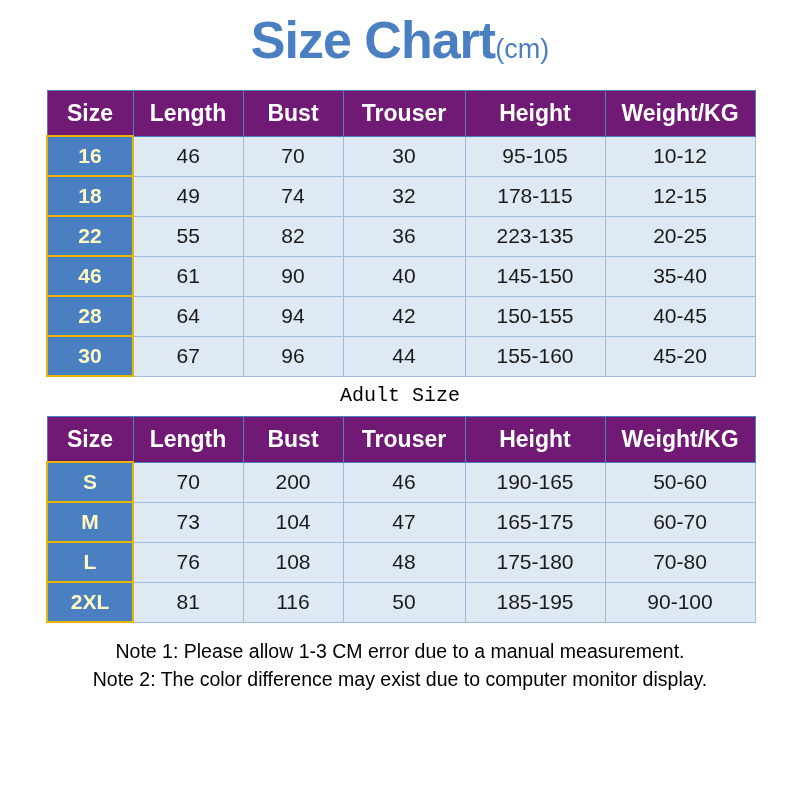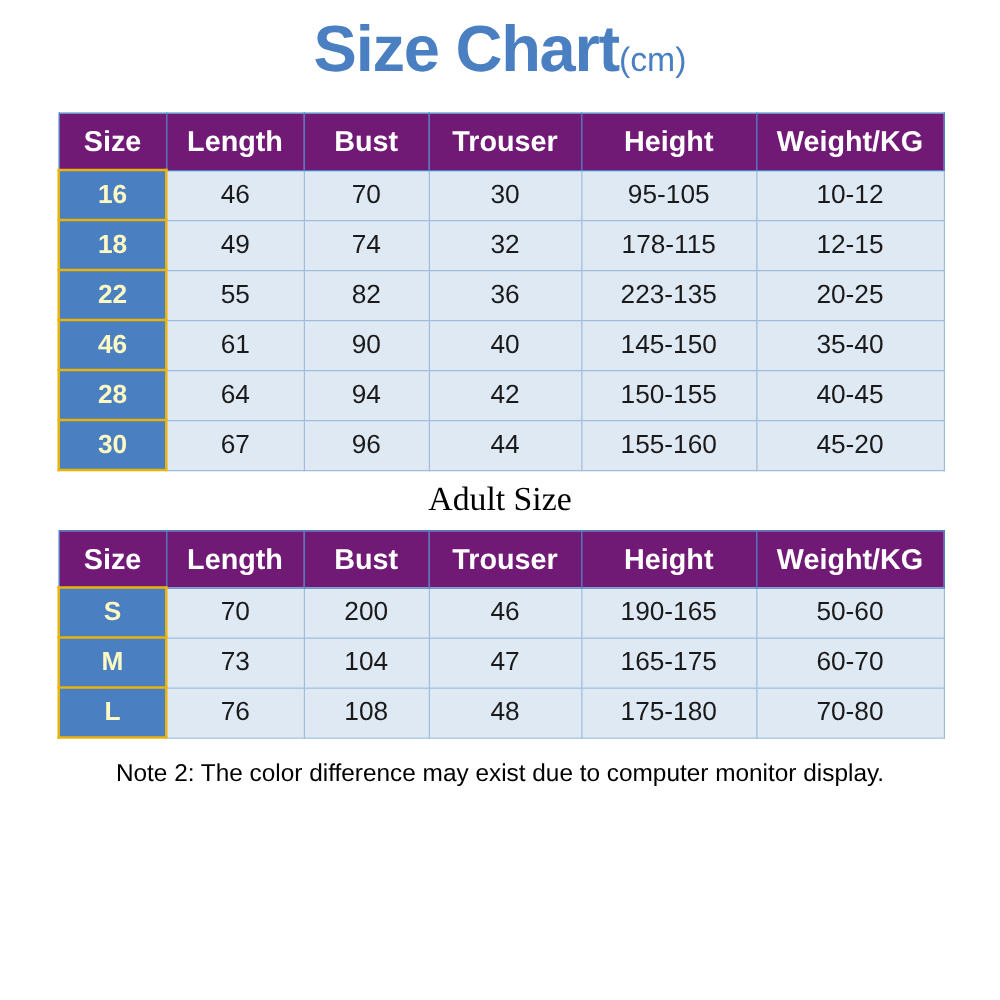--- a/index.html
+++ b/index.html
@@ -83,24 +83,24 @@
   col.c-length  { width: 110px; }
   col.c-bust    { width: 100px; }
   col.c-trouser { width: 122px; }
   col.c-height  { width: 140px; }
   col.c-weight  { width: 150px; }
 
   .table-top { margin-top: 24px; }
 
   .section-label {
     text-align: center;
-    font-size: 27px;
+    font-size: 20px;
     color: #000000;
     margin: 7px 0 9px 0;
-    font-family: Liberation Serif, serif;
+    font-family: Liberation Mono, monospace;
   }
 
   
   .notes {
     margin-top: 14px;
     text-align: center;
     font-size: 19.5px;
     line-height: 1.45;
     color: #000000;
   }
@@ -230,21 +230,30 @@
           <td>60-70</td>
         </tr>
         <tr>
           <td class="size-col">L</td>
           <td>76</td>
           <td>108</td>
           <td>48</td>
           <td>175-180</td>
           <td>70-80</td>
         </tr>
+        <tr>
+          <td class="size-col">2XL</td>
+          <td>81</td>
+          <td>116</td>
+          <td>50</td>
+          <td>185-195</td>
+          <td>90-100</td>
+        </tr>
       </tbody>
     </table>
   </div>
 
   <div class="notes">
+    <div>Note 1: Please allow 1-3 CM error due to a manual measurement.</div>
     <div>Note 2: The color difference may exist due to computer monitor display.</div>
   </div>
 
 </div>
 
 </body></html>

